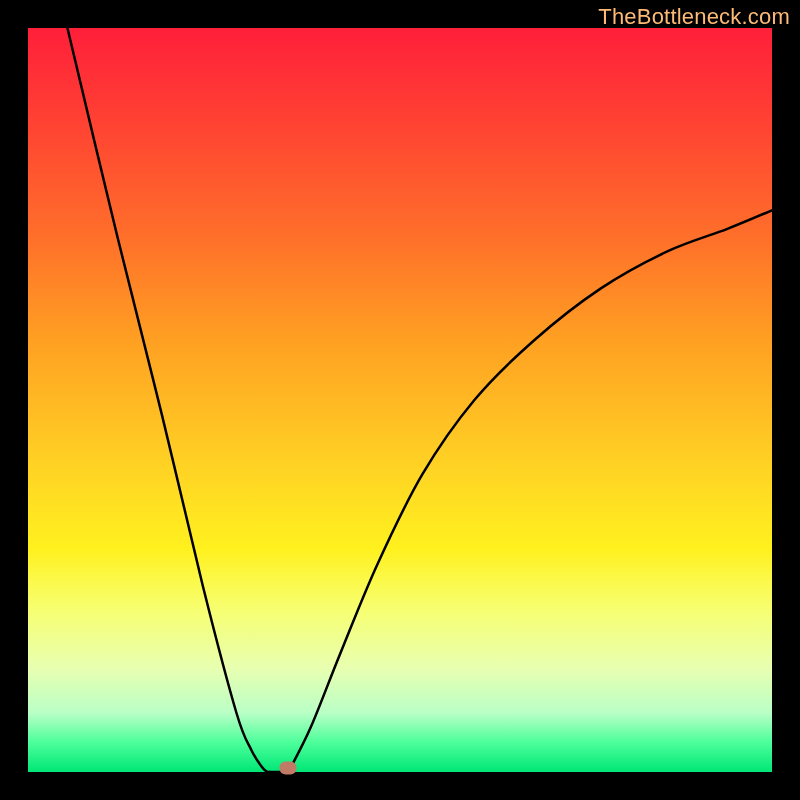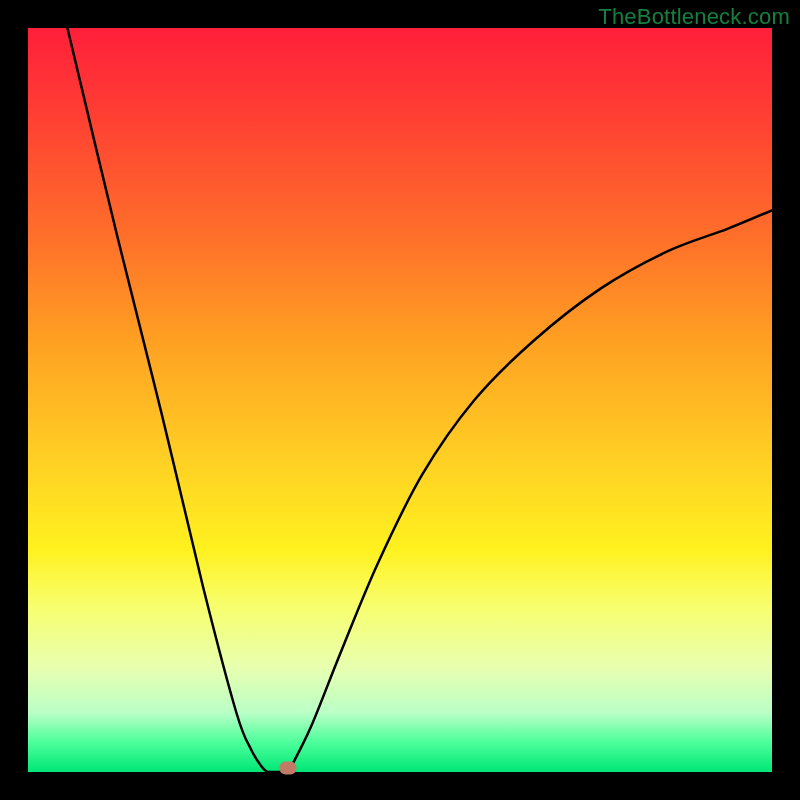--- a/index.html
+++ b/index.html
@@ -14,21 +14,21 @@
   .frame {
     position: relative;
     width: 800px;
     height: 800px;
     background: #000;
   }
   .watermark {
     position: absolute;
     top: 4px;
     right: 10px;
-    color: #15803d;
+    color: #fdba74;
     font-size: 22px;
     font-weight: 500;
     letter-spacing: 0.2px;
     z-index: 5;
   }
   .plot {
     position: absolute;
     left: 28px;
     top: 28px;
     width: 744px;

